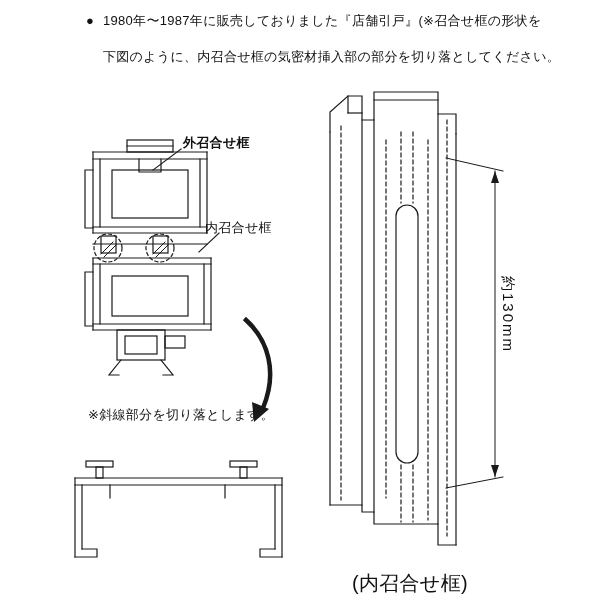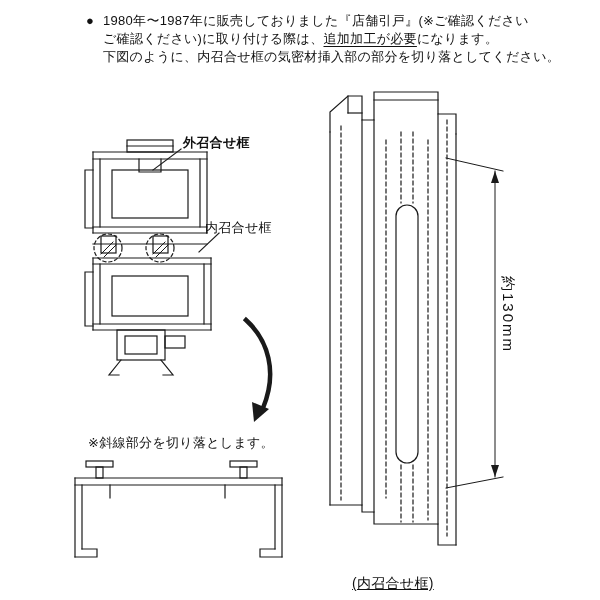--- a/index.html
+++ b/index.html
@@ -149,31 +149,28 @@
         <line x1="495" y1="171" x2="495" y2="477"></line>
         <polygon points="495,171 491,183 499,183" fill="#1a1a1a" stroke="none"></polygon>
         <polygon points="495,477 491,465 499,465" fill="#1a1a1a" stroke="none"></polygon>
       </g>
 
     </g>
   </svg>
 
   <div class="txt" style="left:86px; top:12px;">●</div>
 
-  <div class="txt" style="left:103px; top:12px;">1980年〜1987年に販売しておりました『店舗引戸』(※ご確認ください</div>
+  <div class="txt" style="left:103px; top:12px;">1980年〜1987年に販売しておりました『店舗引戸』(※召合せ框の形状を</div>
 
-  <div class="txt" style="left:103px; top:30px;">
-    <span>ご確認ください)に取り付ける際は、</span><span class="u">追加加工が必要</span><span>になります。</span>
-  </div>
 
   <div class="txt" style="left:103px; top:48px;text-align:right;">下図のように、内召合せ框の気密材挿入部の部分を切り落としてください。</div>
 
   <div class="txt" style="left:183px; top:134px;font-weight:bold;">外召合せ框</div>
 
   <div class="txt" style="left:205px; top:219px;">内召合せ框</div>
 
-  <div class="txt" style="left:88px; top:434px;">※斜線部分を切り落とします。</div>
+  <div class="txt" style="left:88px; top:406px;">※斜線部分を切り落とします。</div>
 
   <div class="vtext">約130mm</div>
 
-  <div class="txt" style="left:352px; top:574px; font-size:14px;text-decoration:underline;">(内召合せ框)</div>
+  <div class="txt" style="left:352px; top:574px; font-size:20px;">(内召合せ框)</div>
 
 </div>
 
 </body></html>

